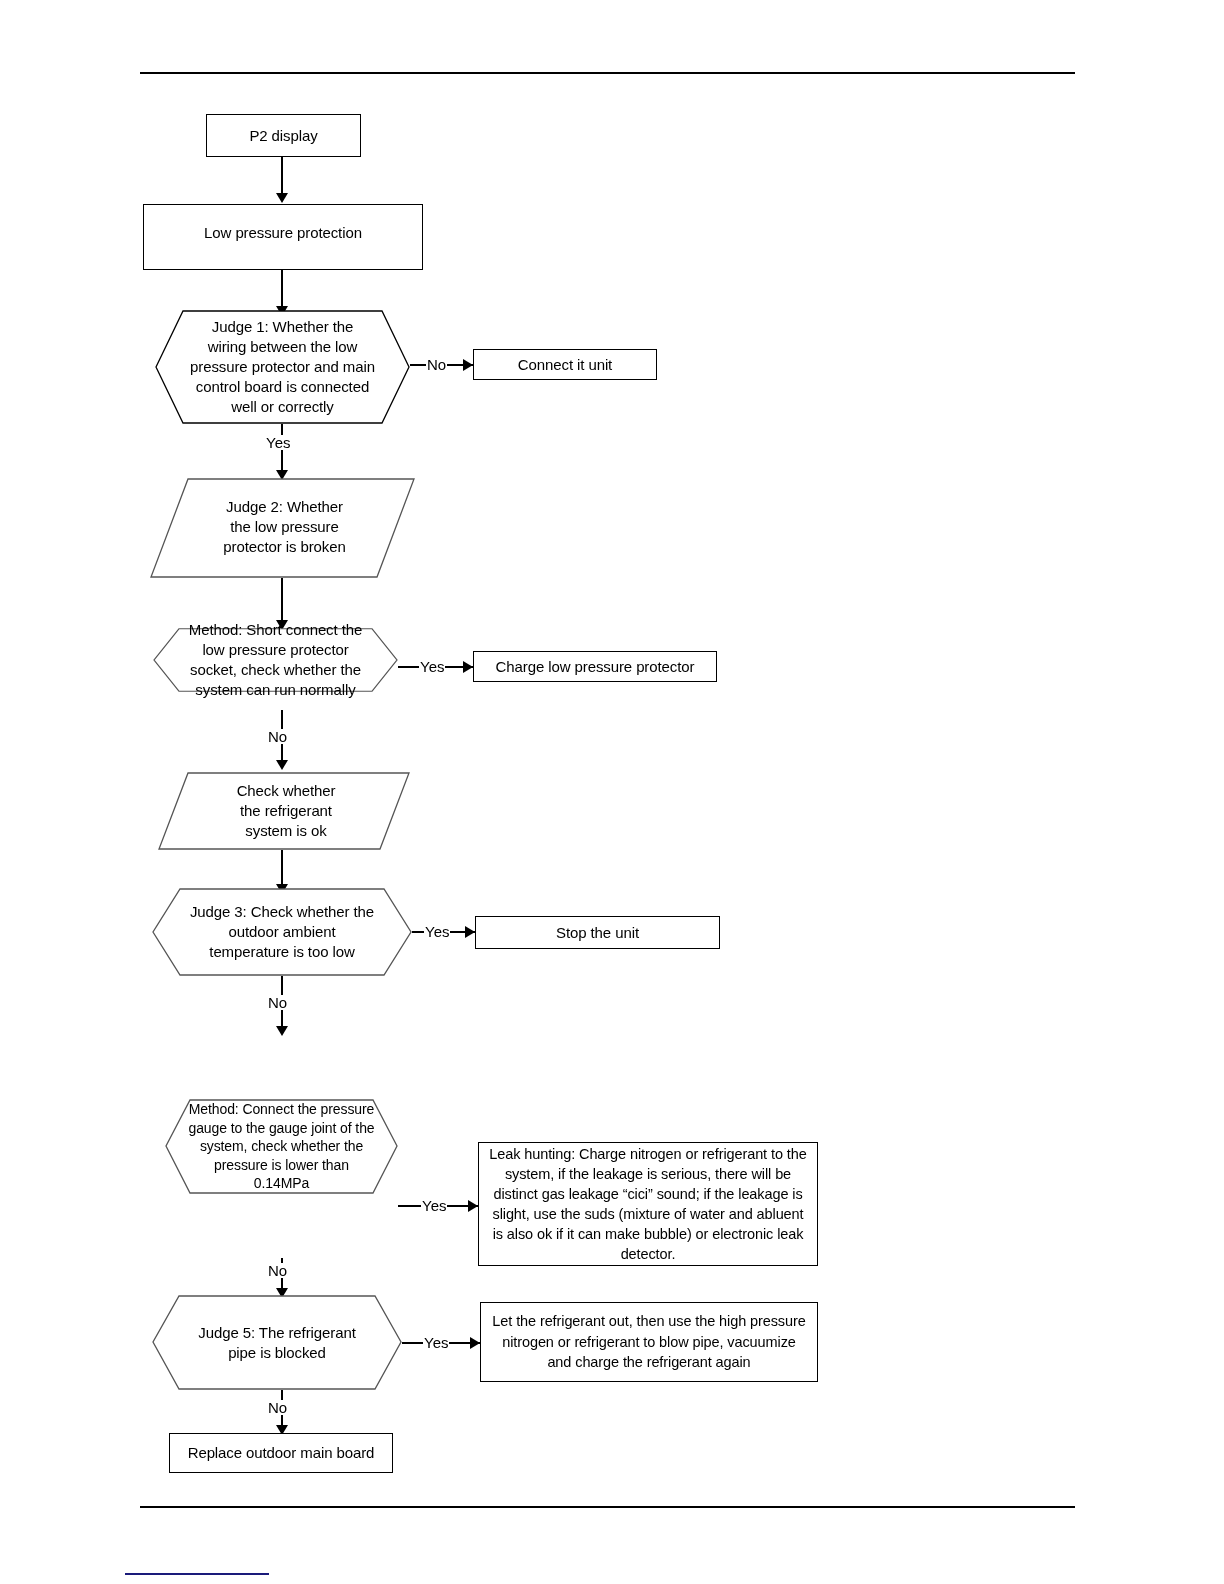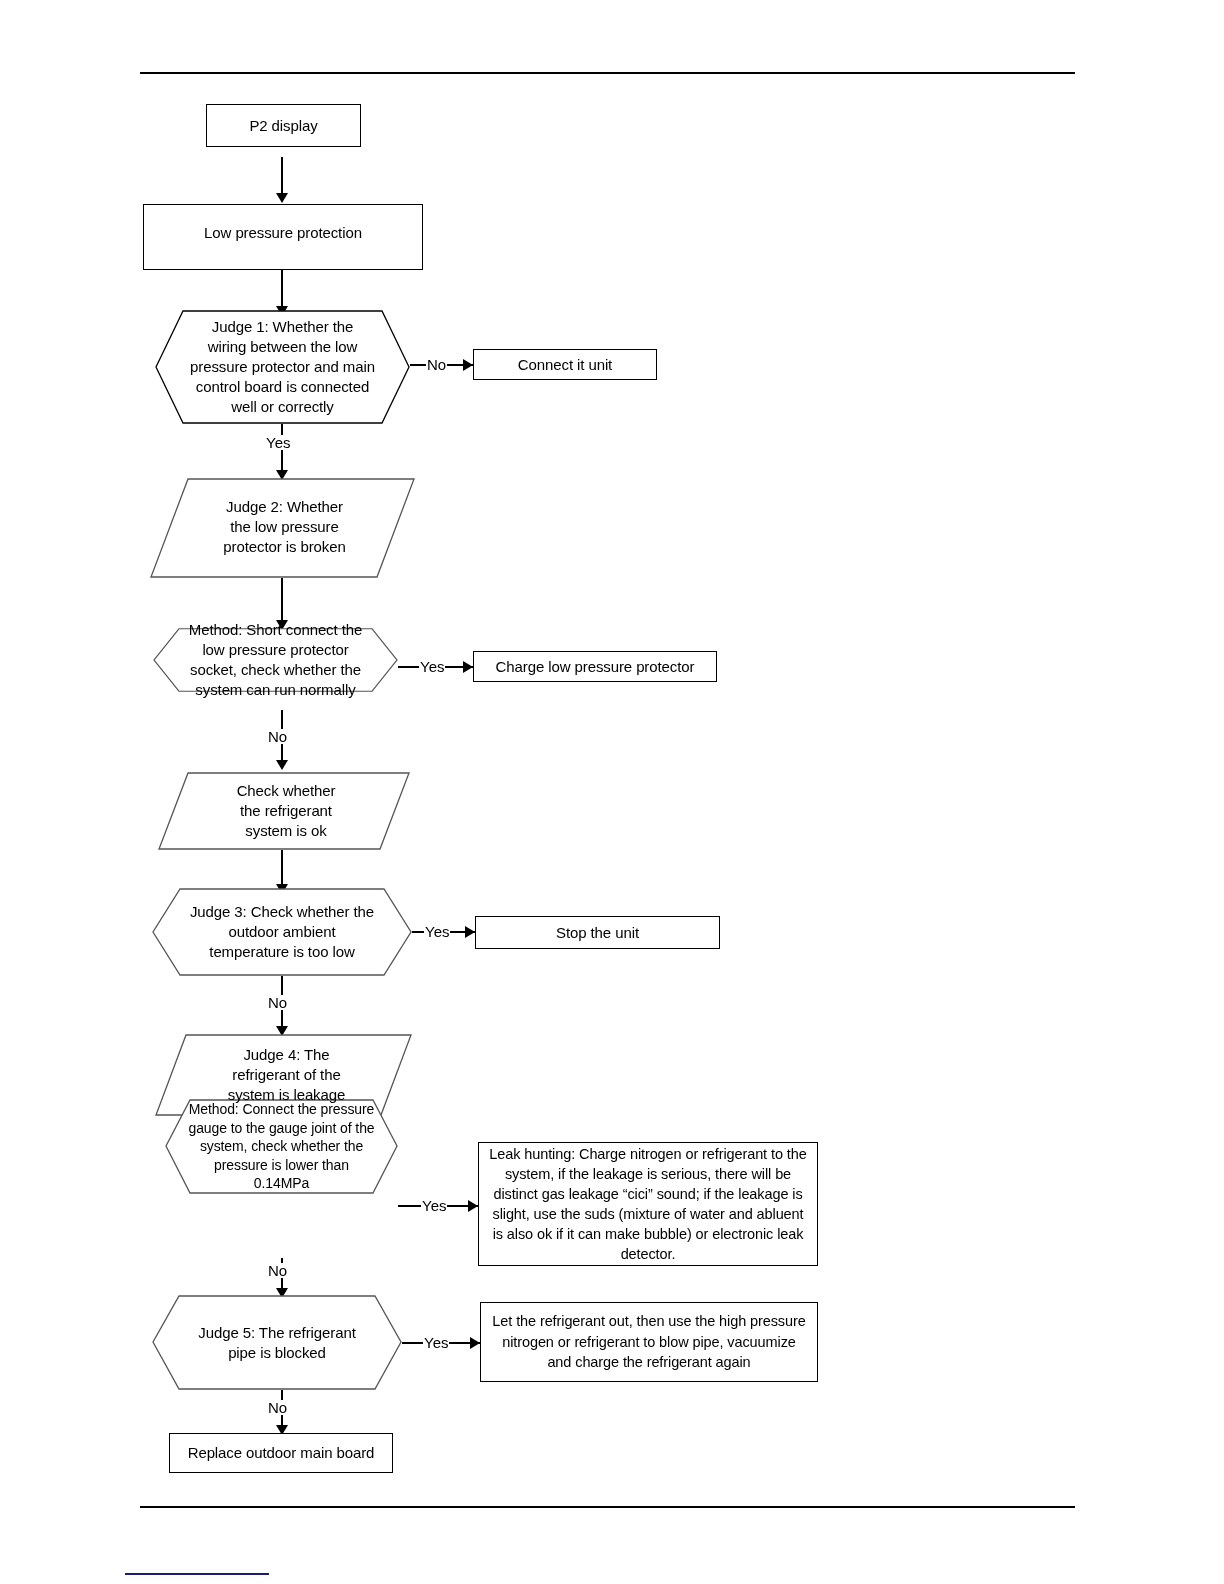--- a/index.html
+++ b/index.html
@@ -107,21 +107,21 @@
 </style>
 </head>
 <body>
 
 <div id="page">
 
   <div class="rule rule-top"></div>
   <div class="rule rule-bottom"></div>
   <div class="rule-footer"></div>
 
-  <div class="node rect" style="left:206px; top:104px; width:155px; height:43px;">
+  <div class="node rect" style="left:206px; top:114px; width:155px; height:43px;">
     <span class="txt">P2 display</span>
   </div>
 
   <div class="vline" style="left:281px; top:157px; height:38px;"></div>
   <div class="arrow-down" style="left:276px; top:193px;"></div>
 
   <div class="node rect" style="left:143px; top:204px; width:280px; height:66px;">
     <span class="txt" style="position:relative; top:-4px;">Low pressure protection</span>
   </div>
 
@@ -211,28 +211,20 @@
   <div class="arrow-right" style="left:465px; top:926px;"></div>
 
   <div class="node rect" style="left:475px; top:916px; width:245px; height:33px;">
     <span class="txt">Stop the unit</span>
   </div>
 
   <div class="vline" style="left:281px; top:976px; height:52px;"></div>
   <div class="edge-label" style="left:267px; top:995px;">No</div>
   <div class="arrow-down" style="left:276px; top:1026px;"></div>
 
-  <div class="node para" style="left:155px; top:1034px; width:257px; height:82px;">
-    <svg viewBox="0 0 257 82" preserveAspectRatio="none">
-      <polygon points="31,1 256,1 226,81 1,81" fill="#ffffff" stroke="#555555" stroke-width="1.3"></polygon>
-    </svg>
-    <span class="txt" style="position:relative; left:3px;">Judge 4: The
-refrigerant of the
-system is leakage</span>
-  </div>
 
   <div class="vline" style="left:281px; top:1116px; height:42px;"></div>
   <div class="arrow-down" style="left:276px; top:1154px;"></div>
 
   <div class="node hex" style="left:165px; top:1099px; width:233px; height:95px;">
     <svg viewBox="0 0 233 95" preserveAspectRatio="none">
       <polygon points="25,1 208,1 232,47 208,94 25,94 1,47" fill="#ffffff" stroke="#555555" stroke-width="1.3"></polygon>
     </svg>
     <span class="txt" style="font-size:14px;">Method: Connect the pressure
 gauge to the gauge joint of the

